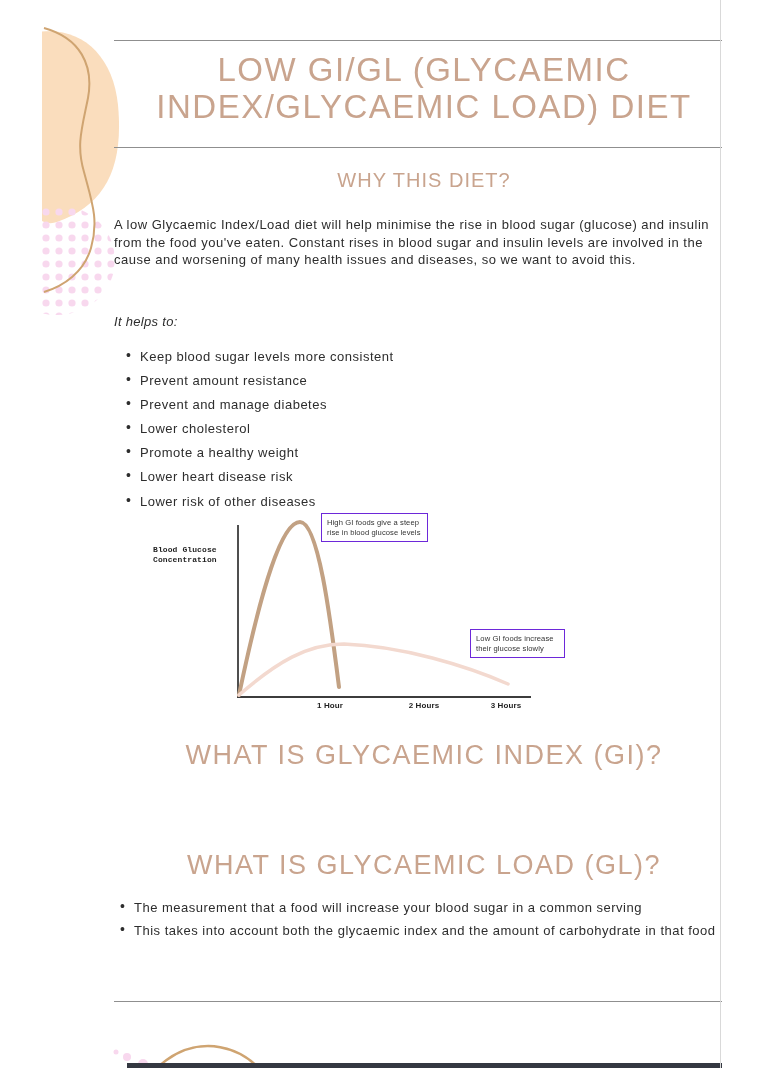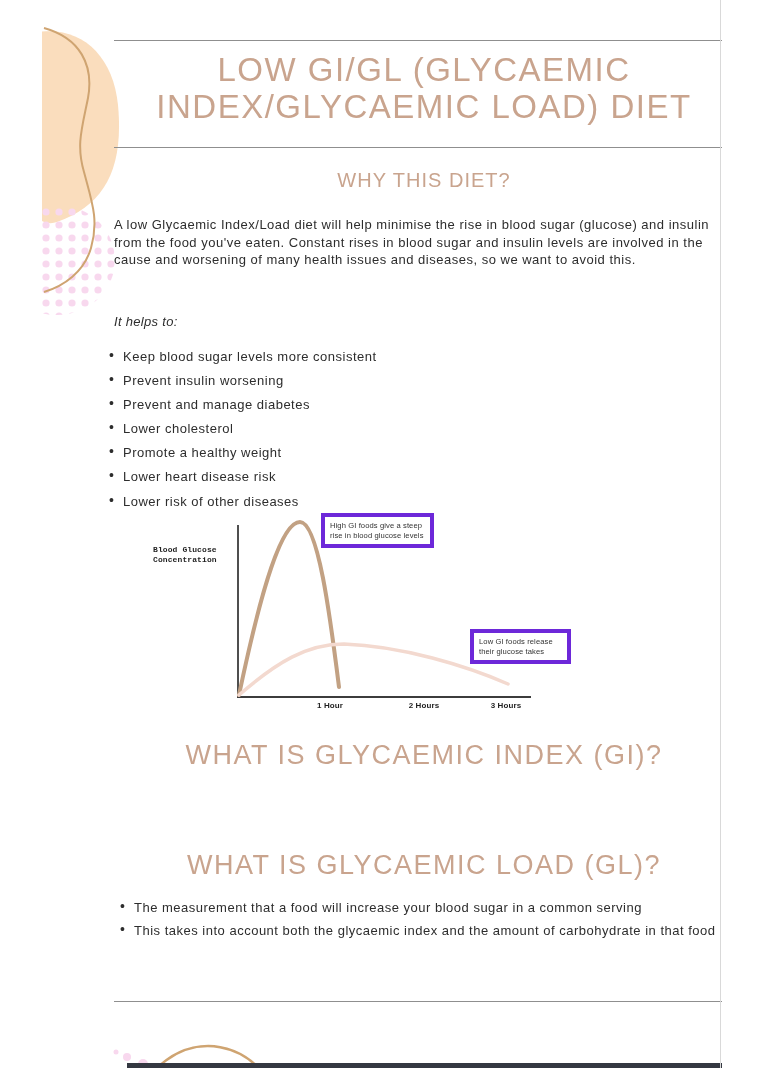--- a/index.html
+++ b/index.html
@@ -25,34 +25,34 @@
   .body-text{
     font-size:13px;line-height:17.6px;letter-spacing:0.5px;color:#2d2d2d;
     font-weight:500;
   }
   #why-paragraph{left:72px;top:216px;width:622px;}
   #helps-intro{left:72px;top:313px;width:400px;font-style:italic;letter-spacing:0.3px;}
 
   ul.bullets{list-style:none;margin:0;padding:0;}
   ul.bullets li{position:relative;padding-left:14px;margin-bottom:6.5px;}
   ul.bullets li::before{content:"\2022";position:absolute;left:0;top:-1px;font-size:14px;}
-  #benefits-list{left:67px;top:348px;width:560px;}
+  #benefits-list{left:84px;top:348px;width:560px;}
   #gi-list{left:78px;top:801px;width:600px;}
   #gl-list{left:78px;top:899px;width:596px;}
   #gl-list li{margin-bottom:5px;}
 
   
   .chart-label{
     position:absolute;font-size:8px;font-weight:bold;color:#1f1f1f;
     line-height:10px;letter-spacing:0.1px;z-index:2;
   }
   #chart-ylabel{left:111px;top:545px;width:64px;font-family:Liberation Mono, monospace;}
   .chart-tick{transform:translateX(-50%);white-space:nowrap;}
   .annot{
-    position:absolute;background:#ffffff;border:4px solid #6d28d9;
+    position:absolute;background:#ffffff;border:1px solid #6d28d9;
     font-size:7.6px;line-height:9.6px;color:#333;padding:4px 5px;z-index:2;
     letter-spacing:0.1px;
   }
   #annot-high{left:279px;top:513px;width:95px;}
   #annot-low{left:428px;top:629px;width:83px;}
 
   #next-page-edge{left:85px;bottom:0;width:610px;height:5px;background:#343841;z-index:3;}
   #page-right-edge{right:1px;top:0;width:1px;height:100%;background:#d9d9d9;z-index:3;}
 </style>
 </head>
@@ -109,34 +109,34 @@
   </div>
 
   <div id="why-heading" class="abs z2 display">WHY THIS DIET?</div>
 
   <div id="why-paragraph" class="abs z2 body-text">A low Glycaemic Index/Load diet will help minimise the rise in blood sugar (glucose) and insulin from the food you've eaten. Constant rises in blood sugar and insulin levels are involved in the cause and worsening of many health issues and diseases, so we want to avoid this.</div>
 
   <div id="helps-intro" class="abs z2 body-text">It helps to:</div>
 
   <ul id="benefits-list" class="abs z2 body-text bullets">
     <li>Keep blood sugar levels more consistent</li>
-    <li>Prevent insulin worsening</li>
+    <li>Prevent amount resistance</li>
     <li>Prevent and manage diabetes</li>
     <li>Lower cholesterol</li>
     <li>Promote a healthy weight</li>
     <li>Lower heart disease risk</li>
     <li>Lower risk of other diseases</li>
   </ul>
 
   <div id="chart-ylabel" class="chart-label">Blood Glucose Concentration</div>
   <div class="chart-label chart-tick" style="left:288px;top:701px;">1 Hour</div>
   <div class="chart-label chart-tick" style="left:382px;top:701px;">2 Hours</div>
   <div class="chart-label chart-tick" style="left:464px;top:701px;">3 Hours</div>
   <div id="annot-high" class="annot">High GI foods give a steep rise in blood glucose levels</div>
-  <div id="annot-low" class="annot">Low GI foods release their glucose takes</div>
+  <div id="annot-low" class="annot">Low GI foods increase their glucose slowly</div>
 
   <div id="gi-heading" class="abs z2 display">WHAT IS GLYCAEMIC INDEX (GI)?</div>
 
   <div id="gl-heading" class="abs z2 display">WHAT IS GLYCAEMIC LOAD (GL)?</div>
   <ul id="gl-list" class="abs z2 body-text bullets">
     <li>The measurement that a food will increase your blood sugar in a common serving</li>
     <li>This takes into account both the glycaemic index and the amount of carbohydrate in that food</li>
   </ul>
 
   <div id="next-page-edge" class="abs"></div>

